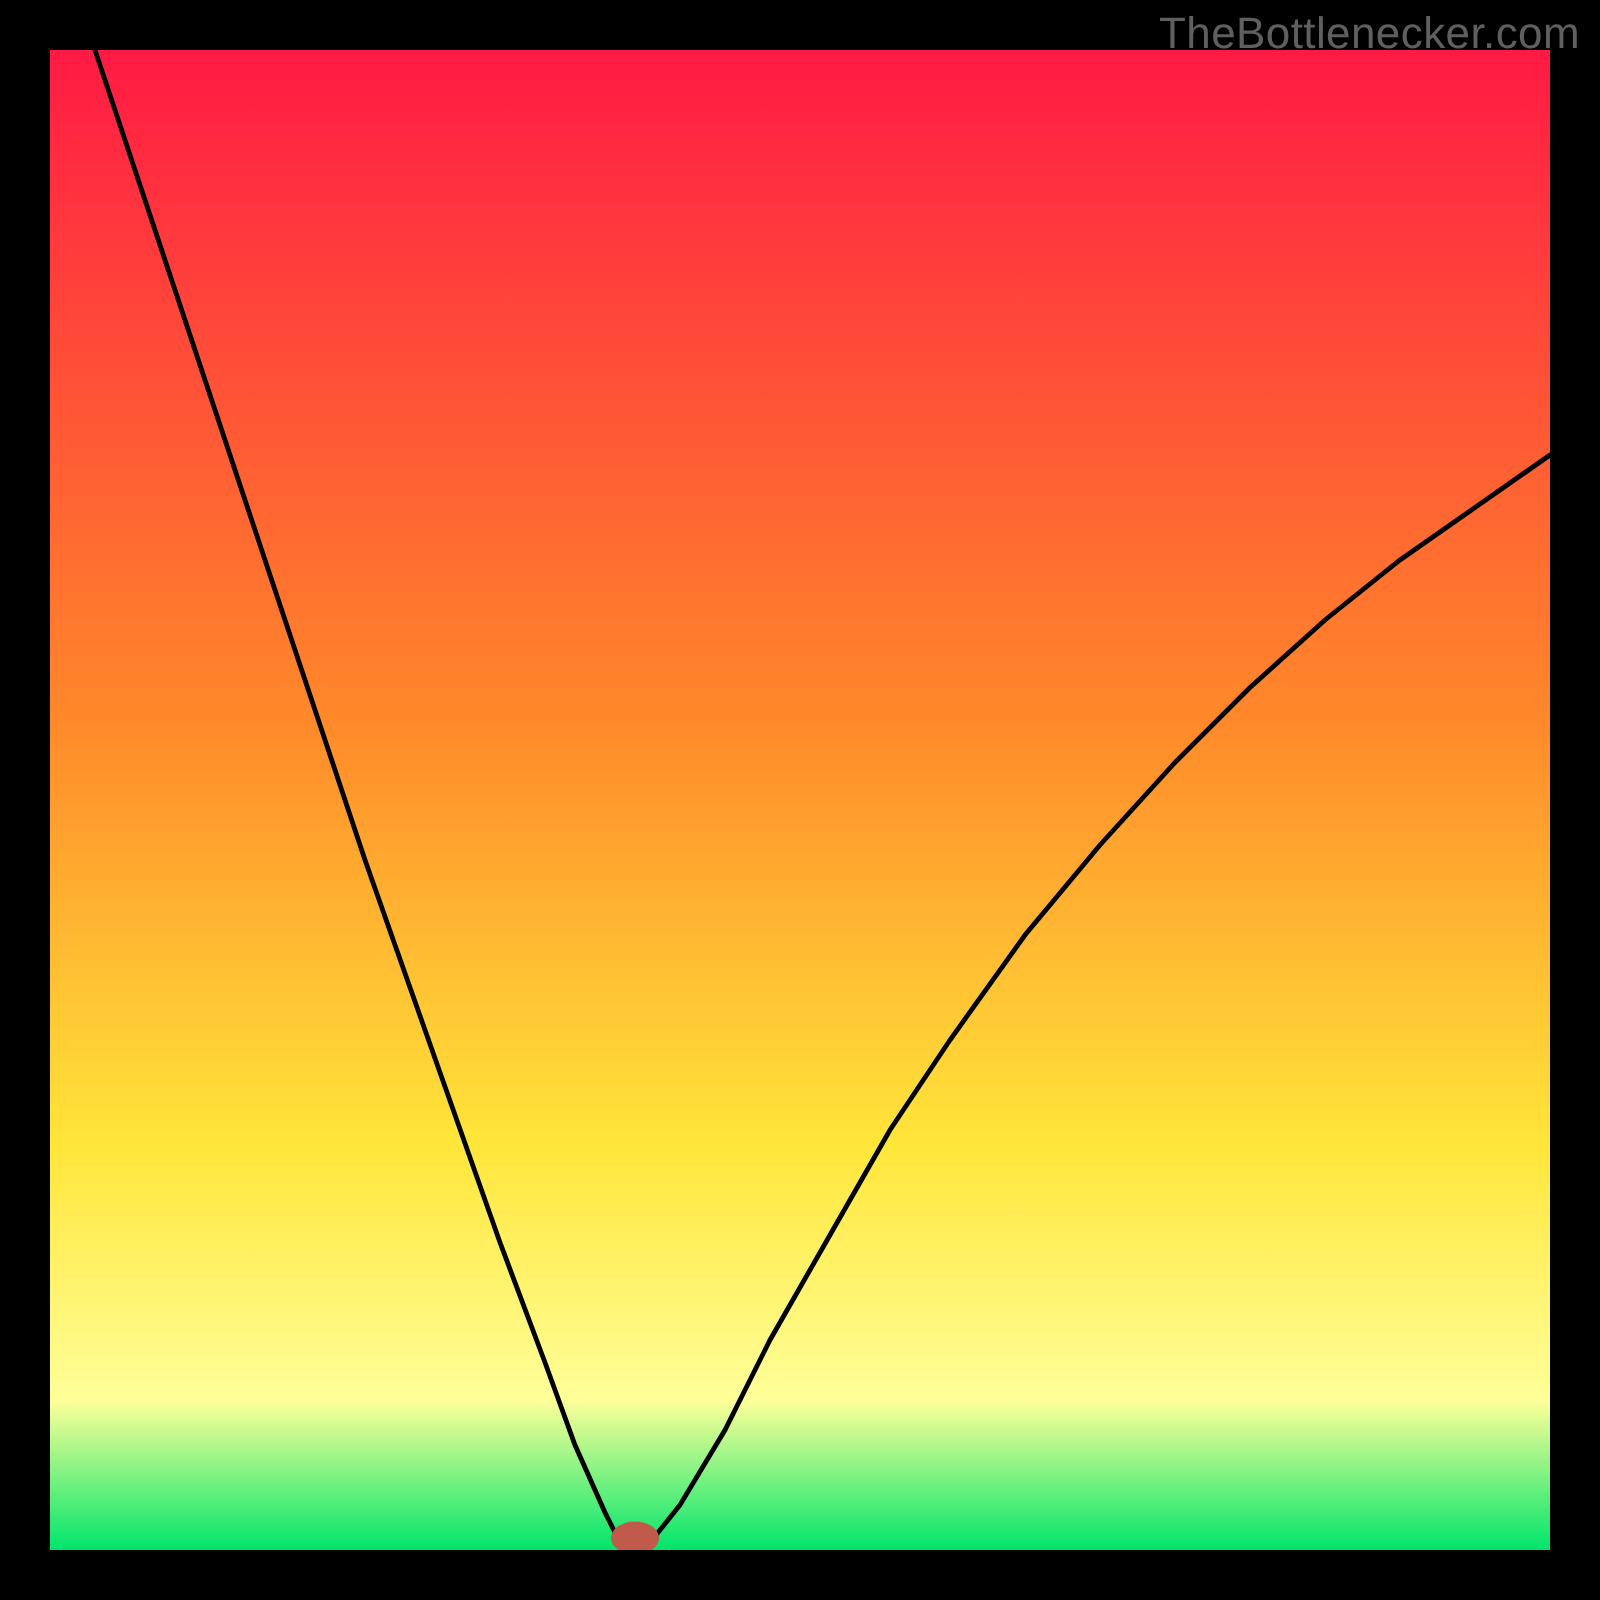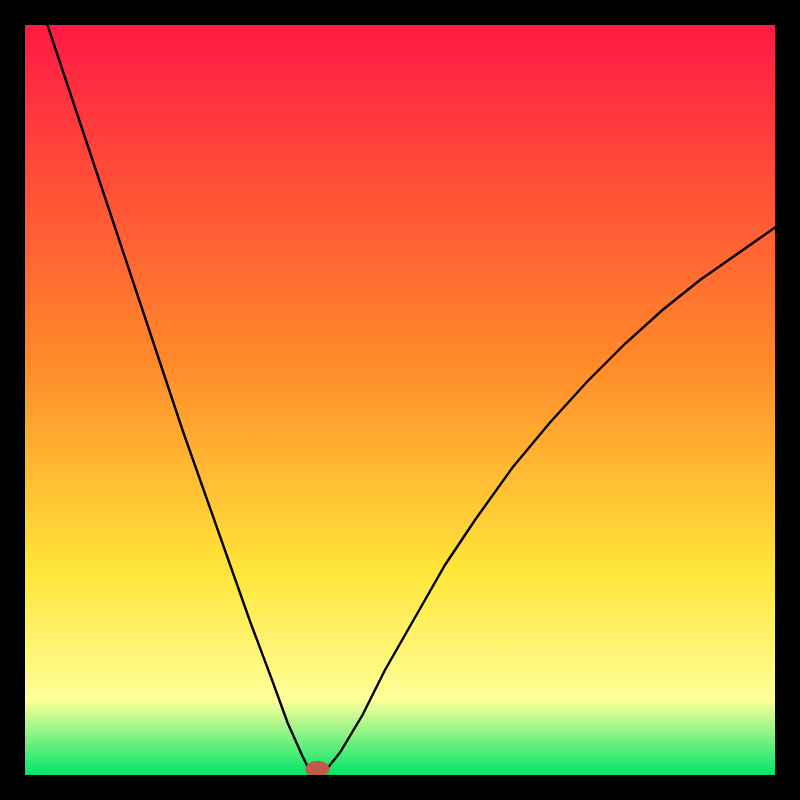--- a/index.html
+++ b/index.html
@@ -48,20 +48,21 @@
   }
   .marker {
     fill: #c05a4a;
     stroke: none;
   }
 </style>
 </head>
 <body>
 
 <div class="frame">
+  <div class="watermark">TheBottlenecker.com</div>
   <div class="plot">
     <svg viewBox="0 0 100 100" preserveAspectRatio="none">
       <defs>
         <linearGradient id="bg-grad" x1="0" y1="0" x2="0" y2="1">
           <stop offset="0%" stop-color="#ff1a44"></stop>
           <stop offset="45%" stop-color="#ff8a2a"></stop>
           <stop offset="73%" stop-color="#ffe63a"></stop>
           <stop offset="90%" stop-color="#ffff9a"></stop>
           <stop offset="100%" stop-color="#00e56a"></stop>
         </linearGradient>

